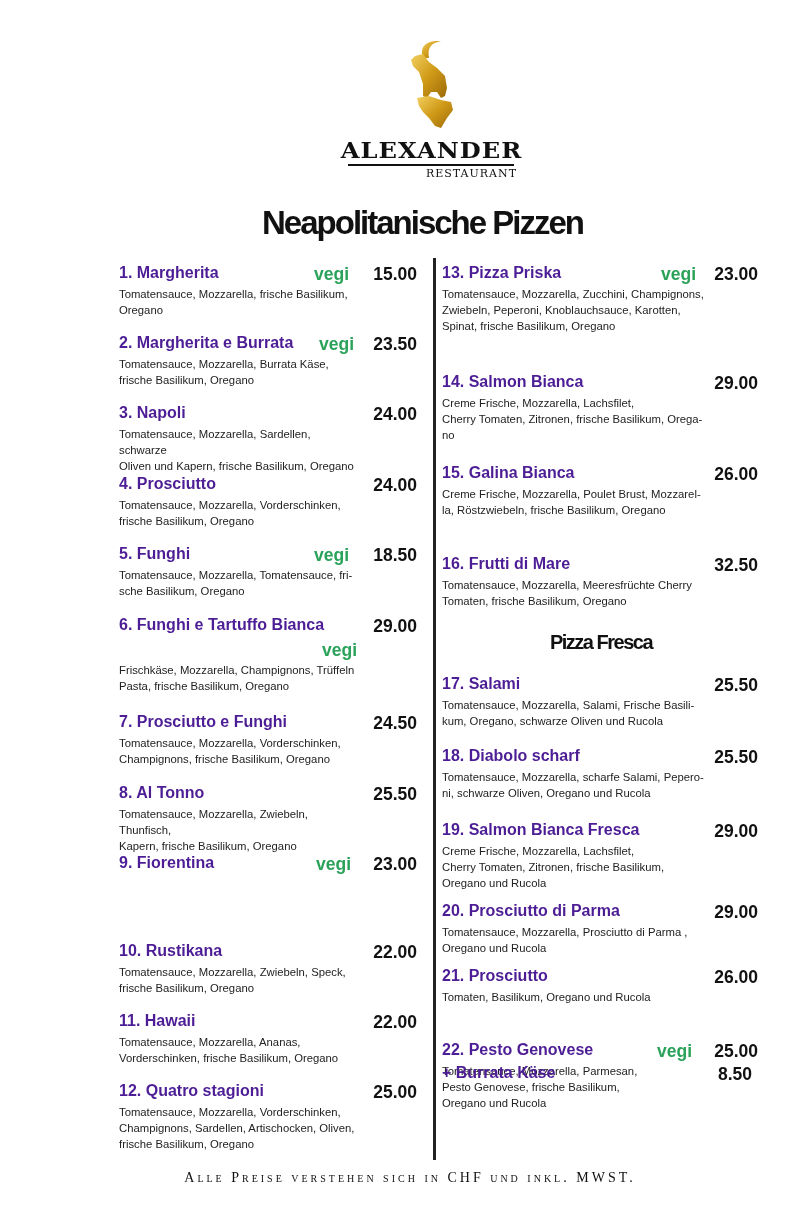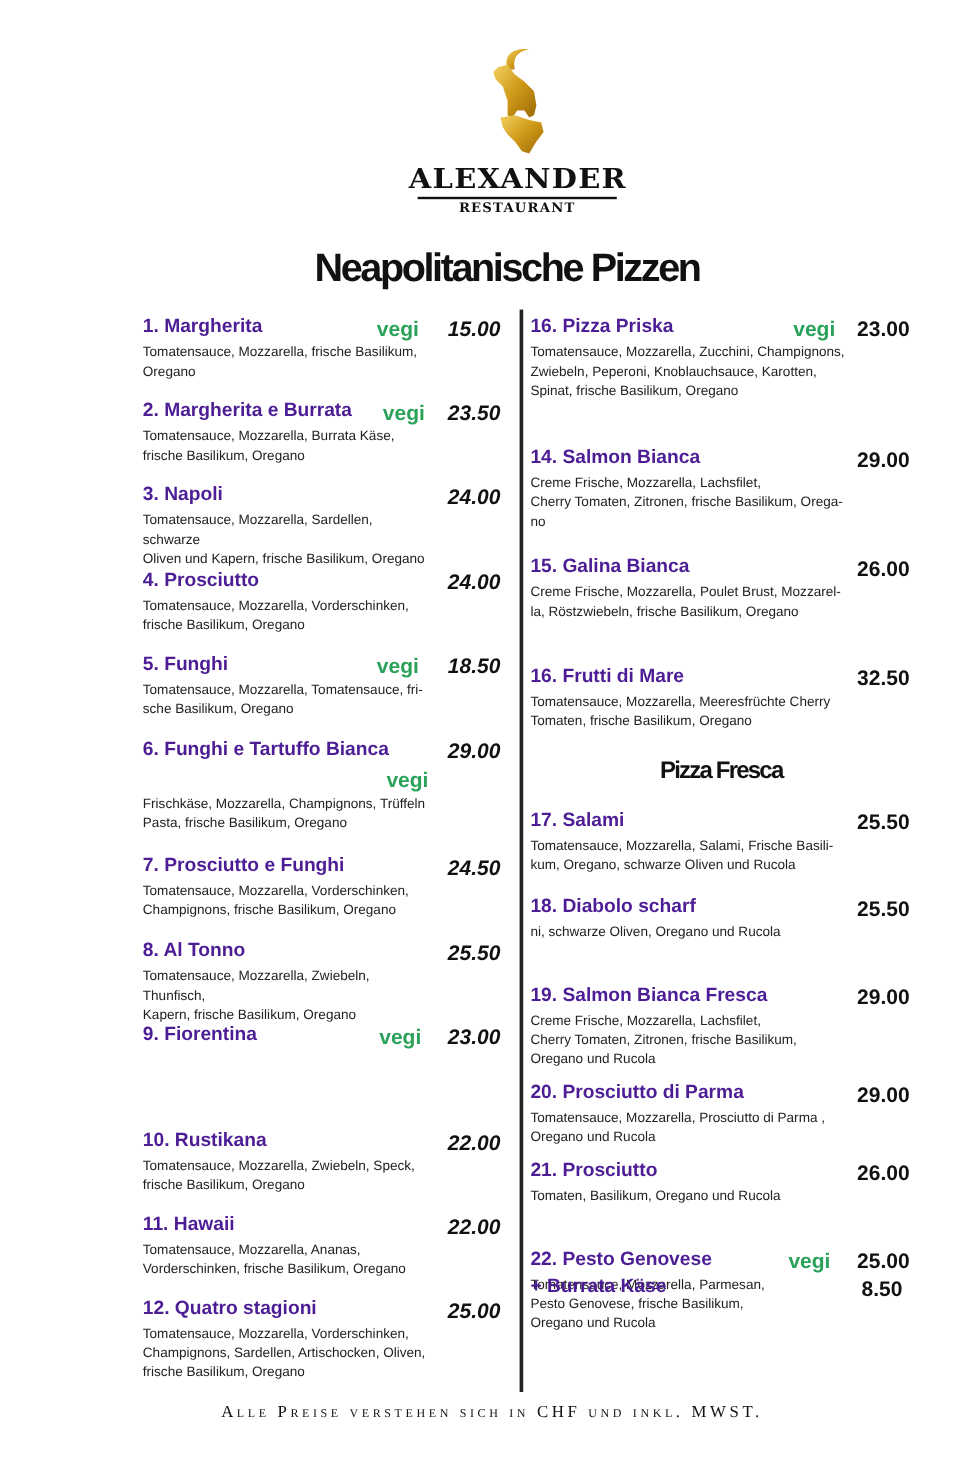--- a/index.html
+++ b/index.html
@@ -5,37 +5,37 @@
   * { margin: 0; padding: 0; box-sizing: border-box; }
   html, body { width: 800px; height: 1219px; background: #ffffff; overflow: hidden; }
   body { position: relative; font-family: "DejaVu Sans", sans-serif; color: #111; }
 
   .logo { position: absolute; left: 345px; top: 38px; width: 172px; height: 145px; text-align: center; }
   .logo svg { display: block; margin: 0 auto; }
   .brand-name { position: absolute; left: 0; width: 172px; top: 98px; text-align: center;
     font-family: "DejaVu Serif", serif; font-weight: 900; font-size: 23px; letter-spacing: 1px; color: #111;
     transform: scaleX(1.05); }
   .brand-rule { position: absolute; left: 3px; width: 166px; top: 126px; height: 1.5px; background: #111; }
-  .brand-sub { position: absolute; left: 0; width: 172px; top: 129px; text-align: center;
-    font-family: "DejaVu Serif", serif; font-weight: 700; font-size: 11px; letter-spacing: 1px; color: #111; }
+  .brand-sub { position: absolute; left: 0; width: 172px; top: 129px; text-align: right;
+    font-family: "DejaVu Serif", serif; font-weight: 400; font-size: 11px; letter-spacing: 1px; color: #111; }
 
   .page-title { position: absolute; left: 0; width: 845px; top: 204px; text-align: center;
     font-family: "Liberation Sans", sans-serif; font-weight: 700; font-size: 33px; letter-spacing: -2px; color: #111; }
 
   .divider { position: absolute; left: 433px; top: 258px; width: 3px; height: 902px; background: #222; }
 
   .item { position: absolute; }
   .item-head { position: relative; height: 22px; }
   .item-name { position: absolute; left: 0; top: 0; font-family: "Liberation Sans", sans-serif; font-weight: 700; font-size: 16px; color: #4c1d95; white-space: nowrap; }
   .item-vegi { position: absolute; top: 0; font-family: "Liberation Sans", sans-serif; font-weight: 700; font-size: 17.5px; color: #2aa25a; }
   .item-price { position: absolute; top: 0; font-family: "Liberation Sans", sans-serif; font-weight: 700; font-size: 17.5px; color: #111; text-align: right; }
   .item-desc { font-family: "Liberation Sans", sans-serif; font-size: 11.3px; line-height: 16px; color: #222; }
 
   .left .item { left: 119px; width: 300px; }
-  .left .item-price { right: 2px; font-style: italic; }
+  .left .item-price { right: 2px; }
   .left .item-desc { width: 240px; }
   .right .item { left: 442px; width: 318px; }
   .right .item-price { right: 2px; }
   .right .item-desc { width: 262px; }
 
   .sub-title { position: absolute; left: 442px; width: 318px; top: 631px; text-align: center;
     font-family: "Liberation Sans", sans-serif; font-weight: 700; font-size: 20px; letter-spacing: -1.5px; color: #111; }
 
   .footer-note { position: absolute; left: 0; width: 820px; top: 1170px; text-align: center;
     font-family: "Liberation Serif", serif; font-size: 14px; letter-spacing: 3px; font-variant: small-caps; color: #111; }
@@ -199,21 +199,21 @@
       <div>Tomatensauce, Mozzarella, Vorderschinken,</div>
       <div>Champignons, Sardellen, Artischocken, Oliven,</div>
       <div>frische Basilikum, Oregano</div>
     </div>
   </div>
 </div>
 
 <div class="right">
   <div class="item" style="top:264px">
     <div class="item-head">
-      <span class="item-name">16. Pizza Priska</span>
+      <span class="item-name">13. Pizza Priska</span>
       <span class="item-vegi" style="left:219px">vegi</span>
       <span class="item-price">23.00</span>
     </div>
     <div class="item-desc">
       <div>Tomatensauce, Mozzarella, Zucchini, Champignons,</div>
       <div>Zwiebeln,  Peperoni, Knoblauchsauce, Karotten,</div>
       <div>Spinat, frische Basilikum, Oregano</div>
     </div>
   </div>
 
@@ -263,20 +263,21 @@
       <div>kum, Oregano, schwarze Oliven und Rucola</div>
     </div>
   </div>
 
   <div class="item" style="top:747px">
     <div class="item-head">
       <span class="item-name">18. Diabolo scharf</span>
       <span class="item-price">25.50</span>
     </div>
     <div class="item-desc">
+      <div>Tomatensauce, Mozzarella, scharfe Salami, Pepero-</div>
       <div>ni, schwarze Oliven, Oregano und Rucola</div>
     </div>
   </div>
 
   <div class="item" style="top:821px">
     <div class="item-head">
       <span class="item-name">19. Salmon Bianca Fresca</span>
       <span class="item-price">29.00</span>
     </div>
     <div class="item-desc">

